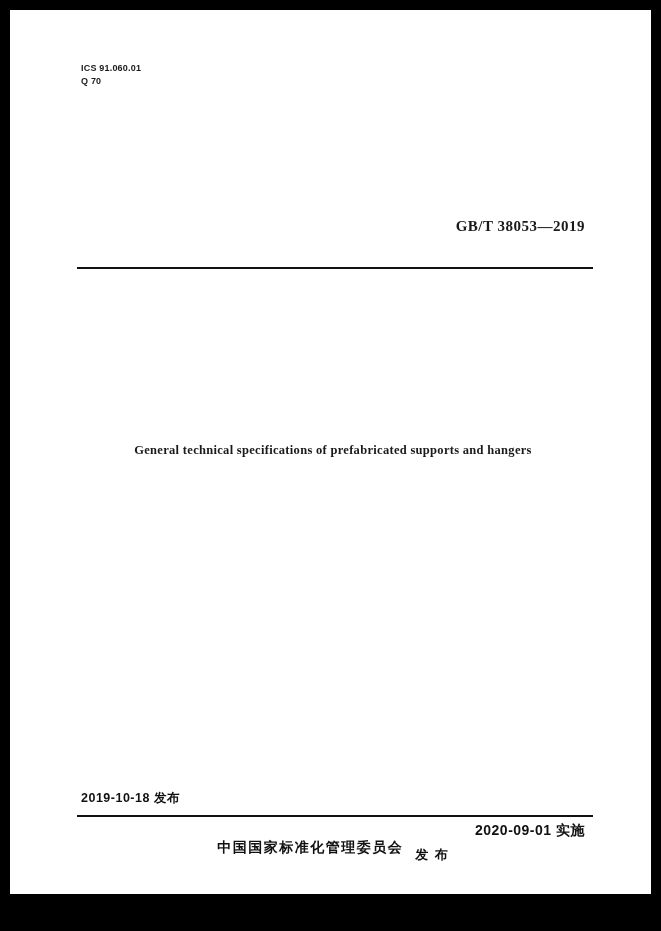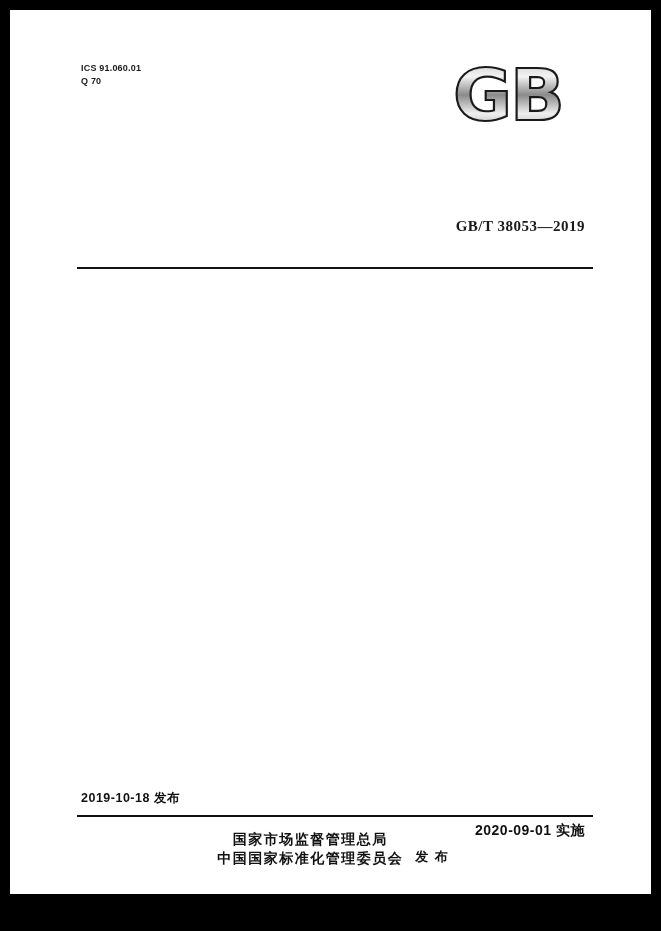--- a/index.html
+++ b/index.html
@@ -182,48 +182,34 @@
 <body>
 
 <div class="page">
   <div class="content">
 
     <div class="ics-block">
       <div>ICS 91.060.01</div>
       <div>Q 70</div>
     </div>
 
-    <div class="gb-logo">
-      <svg viewBox="0 0 130 72" width="130" height="72" xmlns="http://www.w3.org/2000/svg">
-        <defs>
-          <linearGradient id="gbgrad" x1="0" y1="0" x2="0" y2="1">
-            <stop offset="0%" stop-color="#bdbdbd"></stop>
-            <stop offset="28%" stop-color="#f2f2f2"></stop>
-            <stop offset="50%" stop-color="#8a8a8a"></stop>
-            <stop offset="72%" stop-color="#efefef"></stop>
-            <stop offset="100%" stop-color="#9d9d9d"></stop>
-          </linearGradient>
-        </defs>
-        <text x="2" y="60" font-family="&quot;DejaVu Sans&quot;, sans-serif" font-size="72" font-weight="bold" letter-spacing="-2" fill="url(#gbgrad)" stroke="#1a1a1a" stroke-width="2.2">GB</text>
-      </svg>
-    </div>
 
 
     <div class="std-number">GB/T 38053—2019</div>
 
     <div class="header-rule"></div>
 
 
+    <div class="doc-title-en">General technical specifications of prefabricated supports and hangers</div>
 
     <div class="issue-date">2019-10-18 发布</div>
     <div class="effective-date">2020-09-01 实施</div>
 
     <div class="footer-rule"></div>
 
     <div class="publisher">
       <span class="publisher-lines">
-        <div>国家市场监督管理总局</div>
         <div>中国国家标准化管理委员会</div>
       </span><span class="publisher-issue">发 布</span>
     </div>
 
   </div>
 </div>
 
 </body></html>

